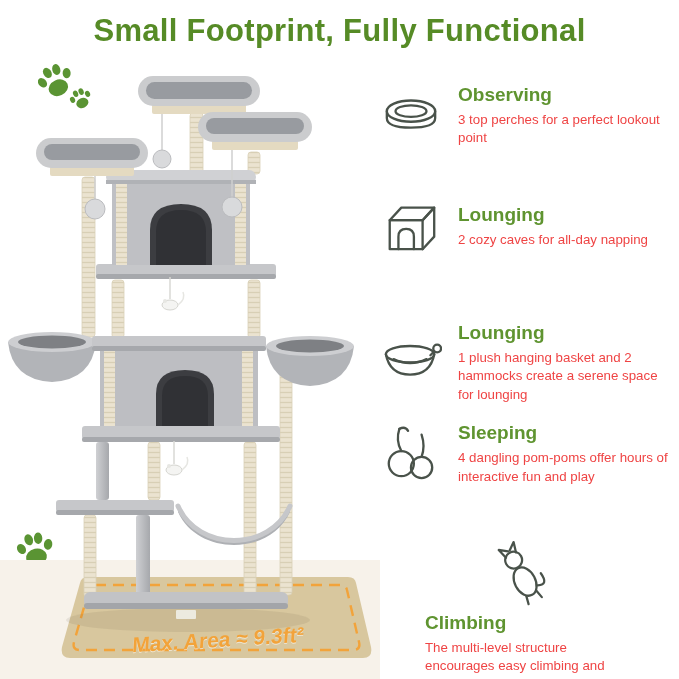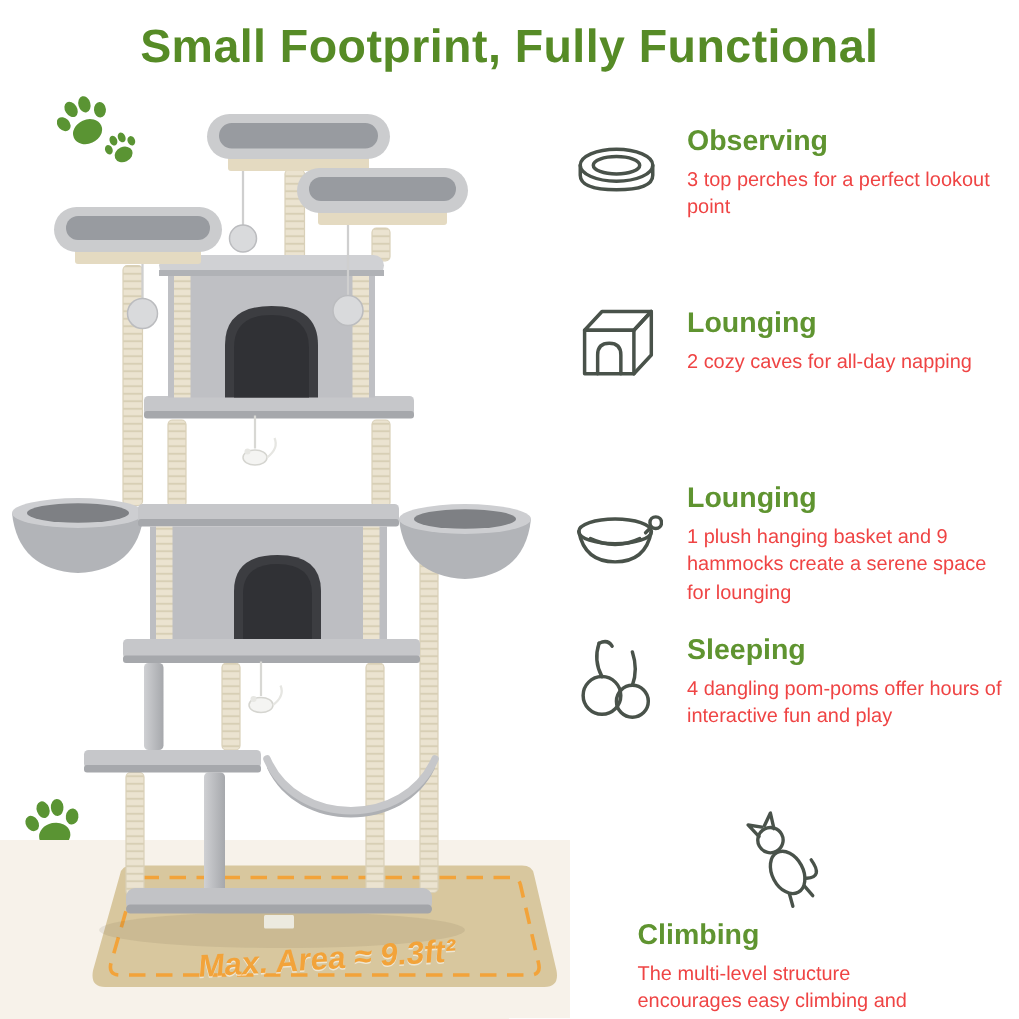--- a/index.html
+++ b/index.html
@@ -230,21 +230,21 @@
       <svg width="60" height="46" viewBox="0 0 62 46">
         <ellipse class="ln" cx="29" cy="15" rx="25" ry="8.5"></ellipse>
         <path class="ln" d="M4,15 Q8,36 29,36 Q50,36 54,15"></path>
         <path class="ln" d="M12,20 Q29,28 46,20"></path>
         <circle class="ln" cx="57" cy="9" r="4"></circle>
         <path class="ln" d="M54,12 L50,16"></path>
       </svg>
     </div>
     <div>
       <h3>Lounging</h3>
-      <p>1 plush hanging basket and 9 hammocks create a serene space for lounging</p>
+      <p>1 plush hanging basket and 2 hammocks create a serene space for lounging</p>
     </div>
   </div>
 
   <div class="feature f-playing">
     <div class="icon-box">
       <svg width="56" height="58" viewBox="0 0 58 58">
         <circle class="ln" cx="20" cy="40" r="13"></circle>
         <circle class="ln" cx="41" cy="44" r="11"></circle>
         <path class="ln" d="M20,27 Q14,16 18,4"></path>
         <path class="ln" d="M41,33 Q45,22 41,10"></path>

